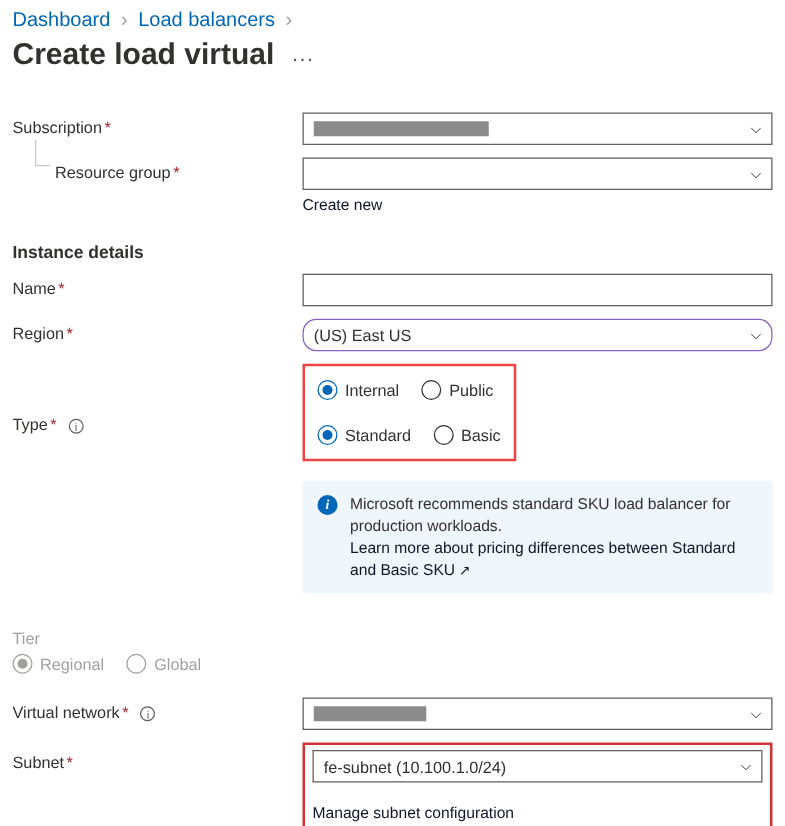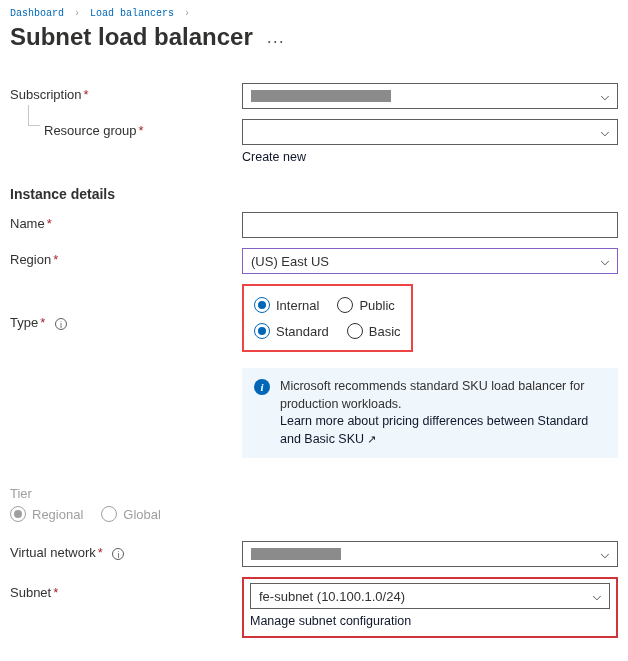--- a/index.html
+++ b/index.html
@@ -5,39 +5,39 @@
   * { box-sizing: border-box; }
   body {
     margin: 0;
     font-family: "Segoe UI", -apple-system, Helvetica, Arial, sans-serif;
     font-size: 13px;
     color: #323130;
     background: #fff;
     width: 628px;
   }
   .page { padding: 6px 10px 10px 10px; }
-  .crumbs { font-size: 10px; color: #0067B8; padding: 2px 0 4px 0; font-family: Liberation Mono, monospace; }
+  .crumbs { font-size: 16px; color: #0067B8; padding: 2px 0 4px 0; }
   .crumbs a { color: #0067B8; text-decoration: none; cursor: pointer; }
   .crumbs .sep { color: #a19f9d; margin: 0 4px; }
   h1 { font-size: 24px; font-weight: 600; margin: 0 0 14px 0; display: inline-block; }
   .ellipsis { display:inline-block; margin-left:10px; color:#605e5c; font-size:18px; vertical-align: middle; }
   .form { margin-top: 18px; }
   .row { display: flex; align-items: flex-start; margin-bottom: 10px; min-height: 26px; }
   .row.tall { margin-bottom: 14px; flex-direction: column; }
   .label-col { width: 232px; flex-shrink: 0; padding-top: 4px; font-size: 13px; color:#323130; }
   .label-col.indent { padding-left: 34px; }
   .req { color: #a4262c; margin-left: 2px; }
   .info-ic { display:inline-block; width:12px; height:12px; border:1px solid #605e5c; border-radius:50%; font-size:9px; line-height:12px; text-align:center; color:#605e5c; margin-left:6px; vertical-align:middle; cursor:default; }
   .ctrl-col { flex: 1; min-width: 0; }
   .select {
     width: 100%; height: 26px; border:1px solid #605e5c; background:#fff;
     display:flex; align-items:center; justify-content:space-between;
     padding: 0 8px; font-size: 13px; cursor:pointer;
   }
-  .select.purple { border-color: #8661c5; }
+  .select.purple { border-color: #8661c5; border-radius: 11px; }
   .select .chev { font-size: 11px; color:#323130; }
   .select .redacted { background:#8b8b8b; height:12px; width:140px; display:inline-block; }
   .link { color:#0f172a; cursor:pointer; font-size:13px; }
   .link.small { font-size:12.5px; }
   .link-ext::after { content:" \2197"; font-size:11px; }
   .section-h { font-weight:600; font-size:14px; margin: 22px 0 10px 0; }
   .radio-row { display:flex; align-items:center; gap:18px; height:26px; }
   .radio { display:flex; align-items:center; gap:6px; cursor:pointer; }
   .radio .dot {
     width:16px; height:16px; border:1px solid #323130; border-radius:50%;
@@ -45,36 +45,36 @@
   }
   .radio.selected .dot::after {
     content:""; width:8px; height:8px; border-radius:50%; background:#0067B8;
   }
   .radio.selected .dot { border-color:#0067B8; }
   .radio.disabled .dot { border-color:#a19f9d; }
   .radio.disabled { color:#a19f9d; cursor:default; }
   .radio.disabled.selected .dot::after { background:#a19f9d; }
 
   .highlight-box { border:2px solid #ef4444; padding:6px 10px; display:inline-block; }
-  .highlight-box .radio-row + .radio-row { }
+  .highlight-box .radio-row + .radio-row { margin-top:10px; }
 
   .info-banner {
     background:#eff6fc; display:flex; gap:10px; padding:10px 12px;
     margin: 6px 0 14px 0; align-items: flex-start;
   }
   .info-banner .i-ic {
     width:16px; height:16px; border-radius:50%; background:#0067B8; color:#fff;
     font-weight:700; font-size:11px; display:flex; align-items:center; justify-content:center;
     flex-shrink:0; margin-top:1px;
     font-style: italic; font-family: Georgia, serif;
   }
   .info-banner .msg { font-size:12.5px; color:#323130; line-height:1.4; }
 
   .vn-highlight { border:2px solid #d13438; padding:4px 6px 8px 6px; display:block; }
-  .vn-highlight .select { margin-bottom:4px; }
+  .vn-highlight .select { margin-bottom:16px; }
 
   .rg-line::before {
     content:""; position:absolute; left:18px; top:-14px; width:1px; height:20px; background:#c8c6c4;
   }
   .rg-line::after {
     content:""; position:absolute; left:18px; top:6px; width:12px; height:1px; background:#c8c6c4;
   }
   .rg-wrap { position:relative; }
 
   .txt-input {
@@ -86,21 +86,21 @@
 
 <div class="page">
 
   <div class="crumbs">
     <a>Dashboard</a>
     <span class="sep">›</span>
     <a>Load balancers</a>
     <span class="sep">›</span>
   </div>
 
-  <h1>Subnet load balancer</h1>
+  <h1>Create load virtual</h1>
   <span class="ellipsis">···</span>
 
   <div class="form">
 
     <div class="row">
       <div class="label-col">
         <span>Subscription</span><span class="req">*</span>
       </div>
       <div class="ctrl-col">
         <div class="select">

